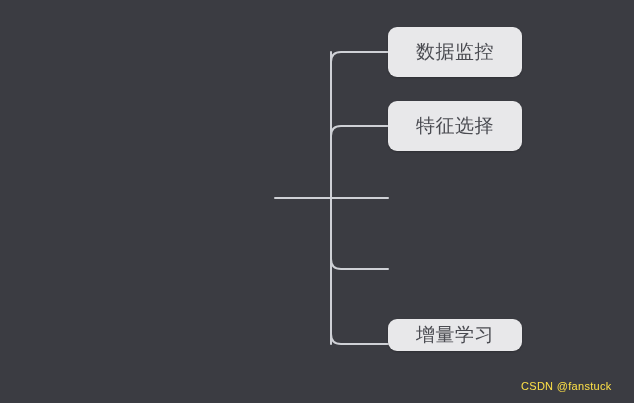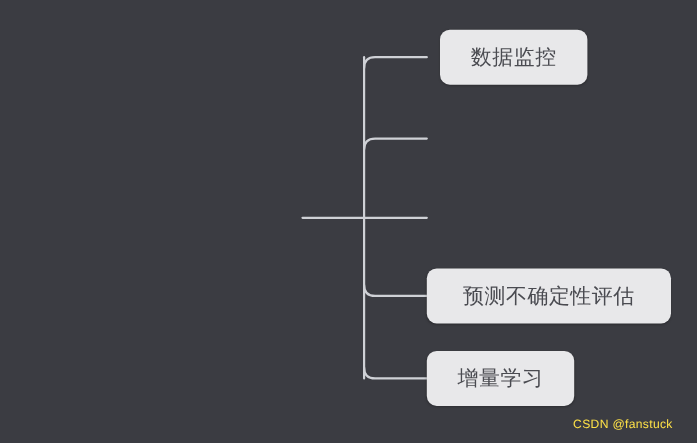--- a/index.html
+++ b/index.html
@@ -76,23 +76,23 @@
 
       <path d="M331 198 L388 198"></path>
 
       <path d="M331 259 Q331 269 341 269 L388 269"></path>
 
       <path d="M331 334 Q331 344 341 344 L388 344"></path>
     </g>
   </svg>
 
 
-  <div class="node node-child" style="left:388px; top:27px; width:134px; height:50px;margin-left:12px;">数据监控</div>
+  <div class="node node-child" style="left:388px; top:27px; width:134px; height:50px;">数据监控</div>
+
+  <div class="node node-child" style="left:388px; top:101px; width:134px; height:50px;">特征选择</div>
 
 
 
-  <div class="node node-child" style="left:388px; top:244px; width:222px; height:50px;">预测不确定性评估</div>
-
-  <div class="node node-child" style="left:388px; top:319px; width:134px; height:50px;">增量学习</div>
+  <div class="node node-child" style="left:388px; top:319px; width:134px; height:32px;">增量学习</div>
 
   <div class="watermark" style="left:521px; top:380px;">CSDN @fanstuck</div>
 
 </div>
 
 </body></html>

